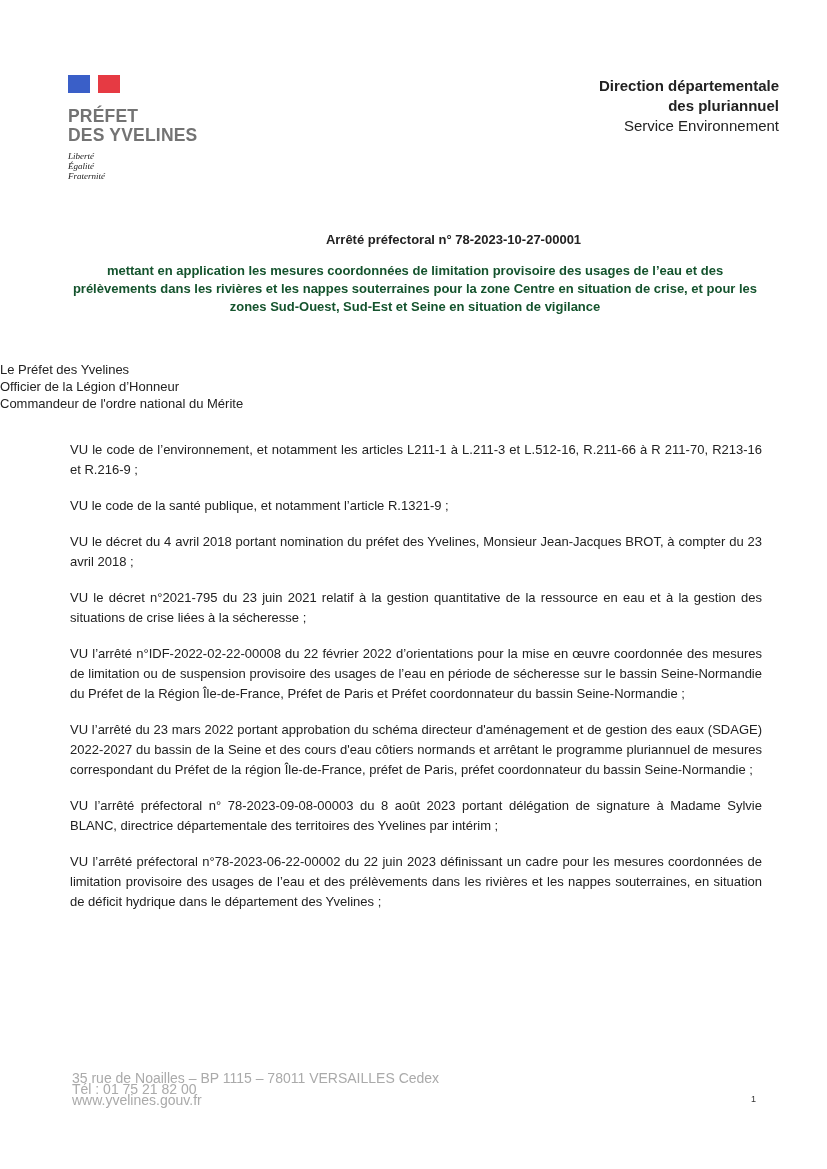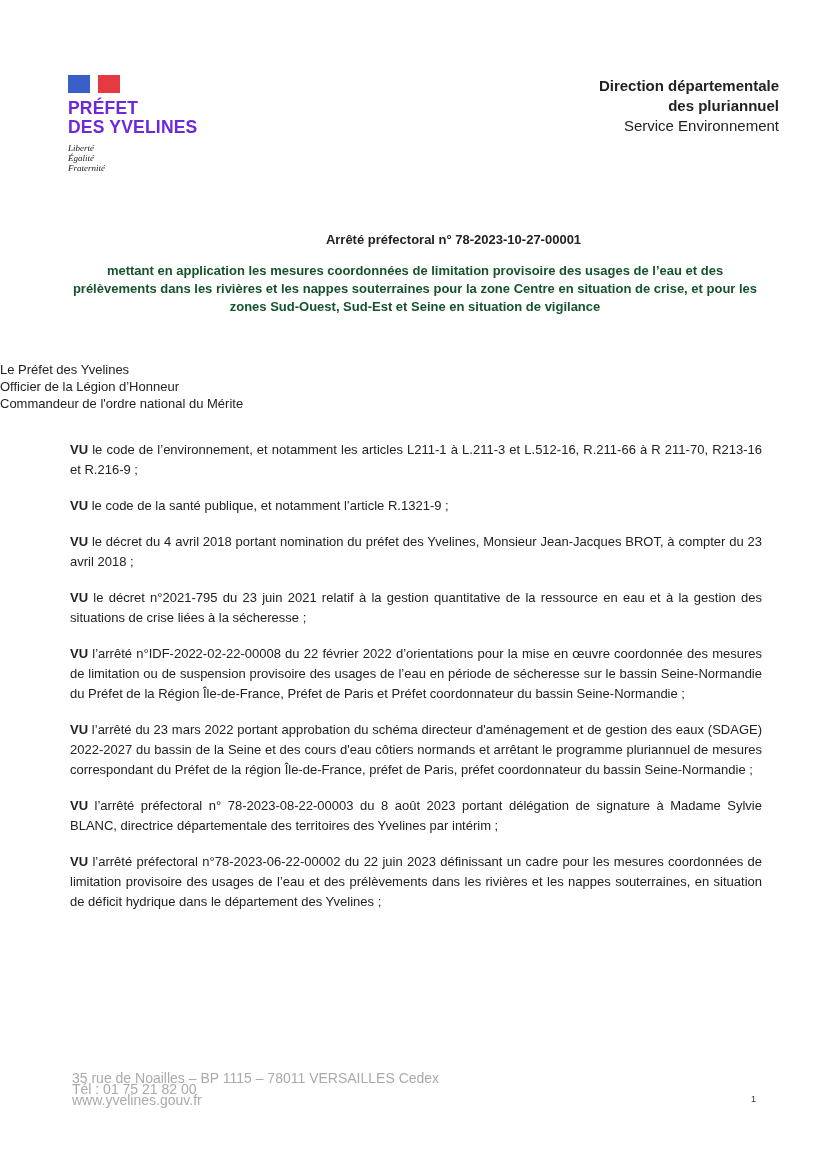--- a/index.html
+++ b/index.html
@@ -5,34 +5,34 @@
   html, body { margin: 0; padding: 0; }
   body {
     width: 827px; height: 1169px; background: #ffffff; position: relative; overflow: hidden;
     font-family: "Liberation Sans", sans-serif; color: #1a1a1a;
   }
   .logo-block { position: absolute; left: 68px; top: 75px; }
   .flag { display: flex; width: 52px; height: 18px; }
   .flag .blue { width: 22px; height: 18px; background: #3a5fc8; }
   .flag .white { width: 8px; height: 18px; background: #ffffff; }
   .flag .red { width: 22px; height: 18px; background: #e63a43; }
-  .prefet-title { margin-top: 6px; font-weight: bold; font-size: 17.5px; line-height: 19px; color: #6d28d9; letter-spacing: 0.2px; }
+  .prefet-title { margin-top: 14px; font-weight: bold; font-size: 17.5px; line-height: 19px; color: #737373; letter-spacing: 0.2px; }
   .motto { margin-top: 6px; font-family: "Liberation Serif", serif; font-style: italic; font-size: 9px; line-height: 10px; color: #222; }
 
   .dept-block { position: absolute; right: 48px; top: 76px; text-align: right; font-size: 15px; line-height: 20px; color: #222; }
   .dept-block .bold { font-weight: bold; }
 
   .arrete-number { position: absolute; left: 0; width: 827px; top: 232px; text-align: center; font-weight: bold; font-size: 13px; color: #222; padding-left: 80px; box-sizing: border-box; }
   .subject { position: absolute; left: 70px; width: 690px; top: 262px; text-align: center; font-weight: bold; font-size: 13px; line-height: 18px; color: #14532d; }
 
   .prefet-titles { position: absolute; left: 0; width: 827px; top: 361px; font-size: 13px; line-height: 17px; color: #222; }
 
   .vu-list { position: absolute; left: 70px; width: 692px; top: 440px; font-size: 13px; line-height: 20px; color: #222; text-align: justify; }
   .vu-item { margin: 0 0 16px 0; }
-  .vu-item .vu { font-weight: bold; }
+  .vu-item .vu { font-weight: normal; }
 
   .footer { position: absolute; left: 72px; top: 1073px; font-size: 14px; line-height: 11px; color: #aaaaaa; }
   .page-number { position: absolute; left: 751px; top: 1094px; font-size: 9px; color: #333; }
 </style>
 </head>
 <body>
 
 <div class="logo-block">
   <div class="flag">
     <div class="blue"></div>
@@ -66,21 +66,21 @@
   <div>Commandeur de l'ordre national du Mérite</div>
 </div>
 
 <div class="vu-list">
   <p class="vu-item"><span class="vu">VU</span><span> le code de l’environnement, et notamment les articles L211-1 à L.211-3 et L.512-16, R.211-66 à R 211-70, R213-16 et R.216-9 ;</span></p>
   <p class="vu-item"><span class="vu">VU</span><span> le code de la santé publique, et notamment l’article R.1321-9 ;</span></p>
   <p class="vu-item"><span class="vu">VU</span><span> le décret du 4 avril 2018 portant nomination du préfet des Yvelines, Monsieur Jean-Jacques BROT, à compter du 23 avril 2018 ;</span></p>
   <p class="vu-item"><span class="vu">VU</span><span> le décret n°2021-795 du 23 juin 2021 relatif à la gestion quantitative de la ressource en eau et à la gestion des situations de crise liées à la sécheresse ;</span></p>
   <p class="vu-item"><span class="vu">VU</span><span> l’arrêté n°IDF-2022-02-22-00008 du 22 février 2022 d’orientations pour la mise en œuvre coordonnée des mesures de limitation ou de suspension provisoire des usages de l’eau en période de sécheresse sur le bassin Seine-Normandie du Préfet de la Région Île-de-France, Préfet de Paris et Préfet coordonnateur du bassin Seine-Normandie ;</span></p>
   <p class="vu-item"><span class="vu">VU</span><span> l’arrêté du 23 mars 2022 portant approbation du schéma directeur d'aménagement et de gestion des eaux (SDAGE) 2022-2027 du bassin de la Seine et des cours d'eau côtiers normands et arrêtant le programme pluriannuel de mesures correspondant du Préfet de la région Île-de-France, préfet de Paris, préfet coordonnateur du bassin Seine-Normandie ;</span></p>
-  <p class="vu-item"><span class="vu">VU</span><span> l’arrêté préfectoral n° 78-2023-08-22-00003 du 8 août 2023 portant délégation de signature à Madame Sylvie BLANC, directrice départementale des territoires des Yvelines par intérim ;</span></p>
+  <p class="vu-item"><span class="vu">VU</span><span> l’arrêté préfectoral n° 78-2023-09-08-00003 du 8 août 2023 portant délégation de signature à Madame Sylvie BLANC, directrice départementale des territoires des Yvelines par intérim ;</span></p>
   <p class="vu-item"><span class="vu">VU</span><span> l’arrêté préfectoral n°78-2023-06-22-00002 du 22 juin 2023 définissant un cadre pour les mesures coordonnées de limitation provisoire des usages de l’eau et des prélèvements dans les rivières et les nappes souterraines, en situation de déficit hydrique dans le département des Yvelines ;</span></p>
 </div>
 
 <div class="footer">
   <div>35 rue de Noailles – BP 1115 – 78011 VERSAILLES Cedex</div>
   <div>Tél : 01 75 21 82 00</div>
   <div>www.yvelines.gouv.fr</div>
 </div>
 
 <div class="page-number">1</div>

